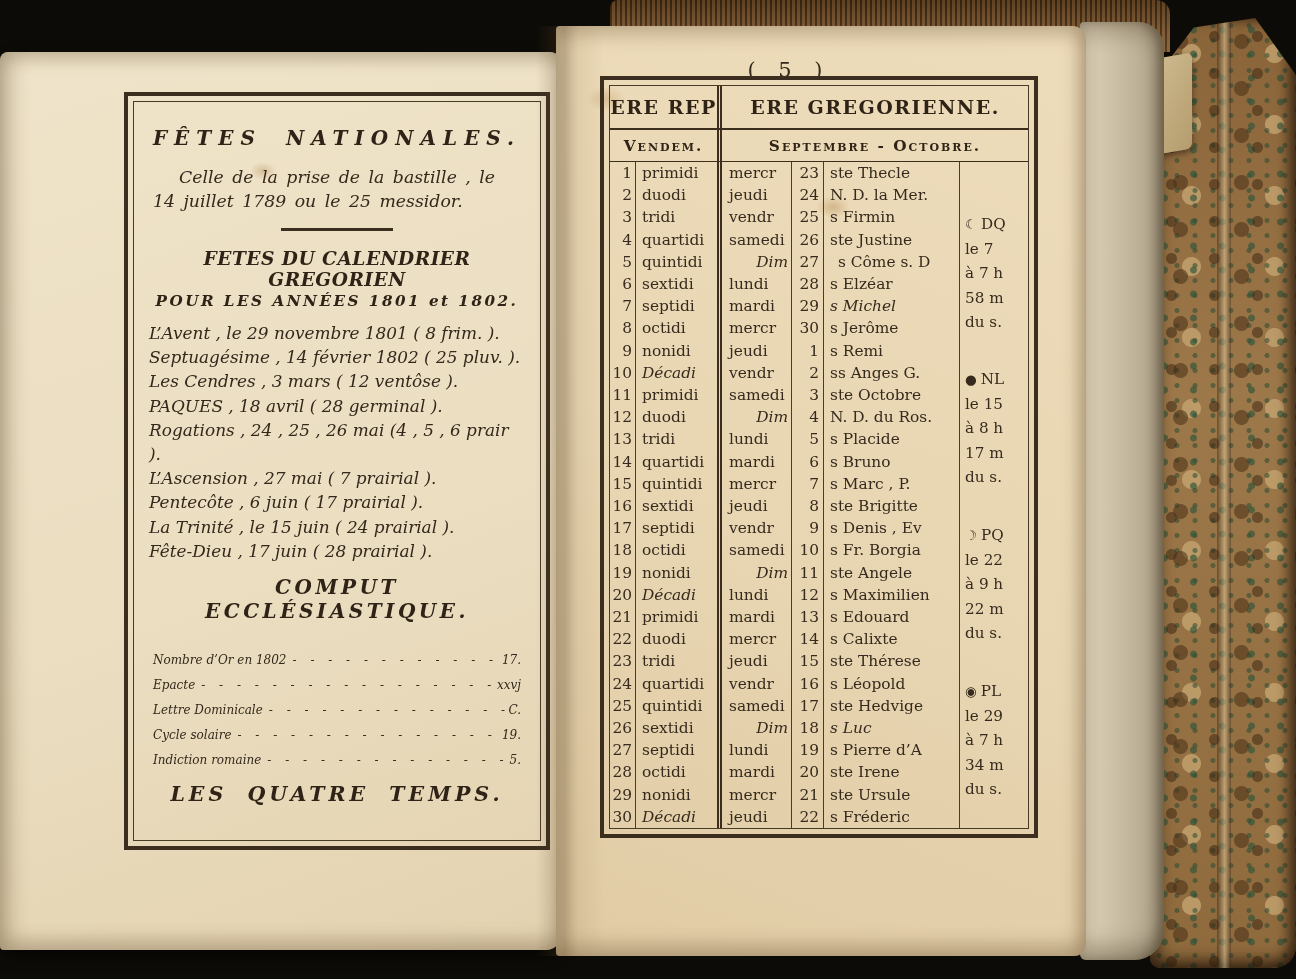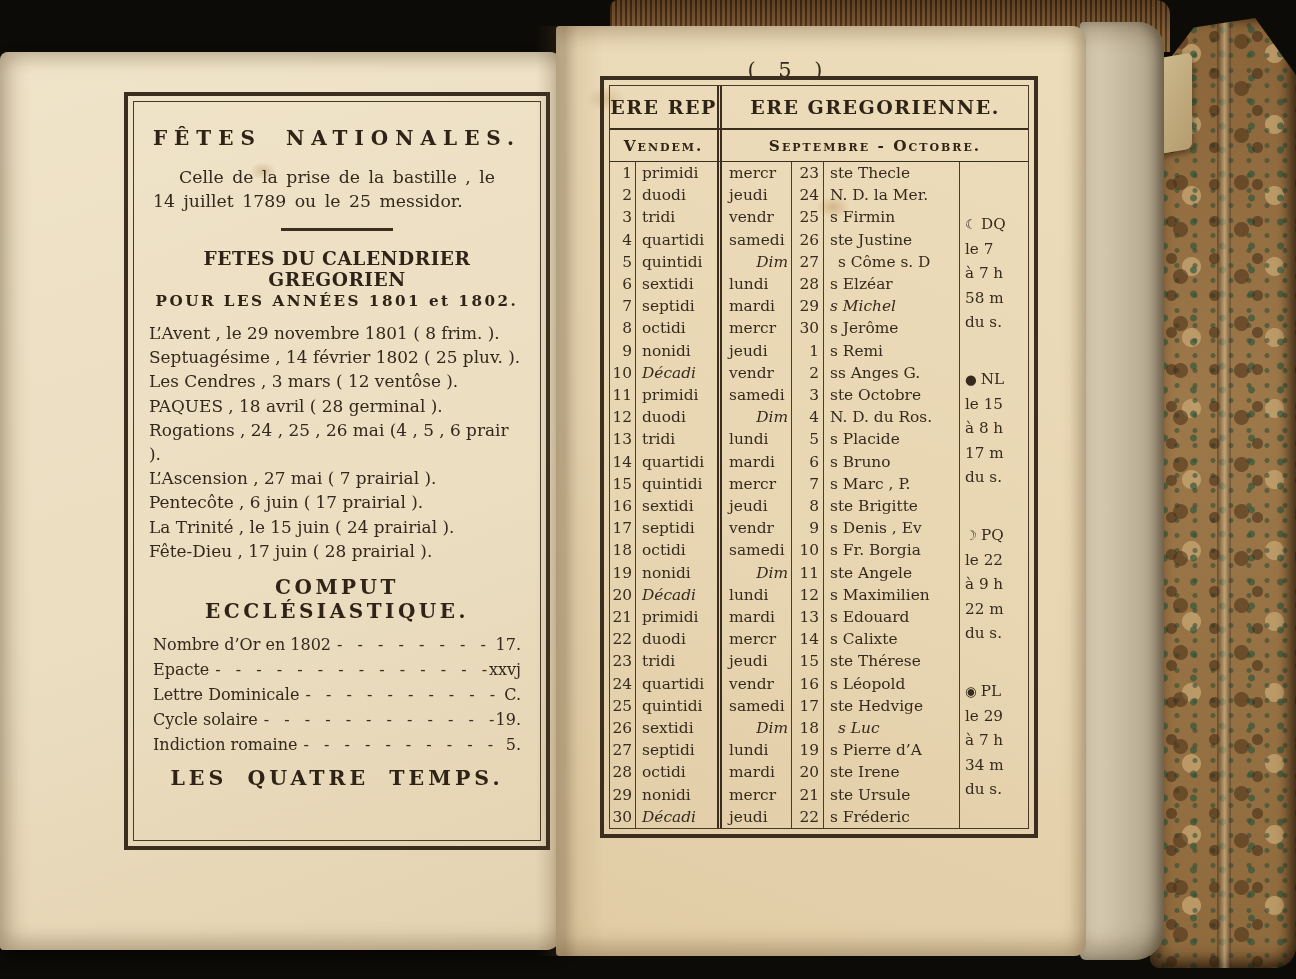--- a/index.html
+++ b/index.html
@@ -36,21 +36,21 @@
   .corner-fold{position:absolute;left:1128px;top:58px;width:64px;height:96px;
       background:linear-gradient(120deg,#d6c49a,#b49c6d);transform:skewY(-10deg);
       border-radius:6px;box-shadow:0 3px 6px rgba(20,12,5,.5);}
 
   
   .page{position:absolute;box-sizing:border-box;}
   .paper-texture{background-image:repeating-linear-gradient(180deg,rgba(125,100,60,.055) 0 1px,rgba(0,0,0,0) 1px 4px);}
   .left-page{left:0;top:52px;width:562px;height:898px;
       background:linear-gradient(160deg,#efe3c9 0%,#ebdec1 55%,#e3d2b0 100%);
       border-radius:8px 12px 16px 4px;
-      box-shadow:inset 0 10px 14px rgba(90,70,40,.18), inset 14px 0 18px rgba(90,70,40,.2), inset 0 -12px 16px rgba(90,70,40,.22), 4px 6px 14px rgba(0,0,0,.6);}
+      box-shadow:inset 0 10px 14px rgba(90,70,40,.18), inset 14px 0 18px rgba(90,70,40,.2), inset 0 -12px 16px rgba(90,70,40,.22), 4px 6px 14px rgba(0,0,0,.6);font-style:italic;}
   .right-page{left:556px;top:26px;width:530px;height:930px;
       background:linear-gradient(200deg,#eddcba 0%,#e9d7b4 50%,#e0cba4 100%);
       border-radius:4px 14px 12px 4px;
       box-shadow:inset 0 12px 16px rgba(95,72,40,.2), inset -10px 0 16px rgba(95,72,40,.22), inset 0 -14px 16px rgba(95,72,40,.24);}
   .gutter-shadow{position:absolute;left:536px;top:26px;width:68px;height:930px;pointer-events:none;
       background:linear-gradient(90deg,rgba(0,0,0,0) 0%,rgba(95,72,42,.30) 42%,rgba(140,112,70,.12) 62%,rgba(0,0,0,0) 100%);}
   .stain{position:absolute;border-radius:50%;pointer-events:none;}
 
   
   .frame{position:absolute;border:4.5px solid #3b2e1e;padding:5px;box-sizing:border-box;}
@@ -60,21 +60,21 @@
   
   .lp{padding:0 13px;text-align:center;}
   .lp-title{margin-top:24px;font-size:20px;letter-spacing:7px;word-spacing:10px;font-weight:bold;color:#2e2316;}
   .lp-paras{margin-top:15px;text-align:left;font-size:17.3px;line-height:24px;padding:0 6px;word-spacing:3px;}
   .lp-paras p{margin:0;text-indent:26px;}
   .lp-divider{margin:15px auto 0;width:112px;border-top:3px solid #3b2e1e;}
   .lp-h2a{margin-top:17px;font-size:18.6px;font-weight:bold;letter-spacing:.5px;color:#2e2316;}
   .lp-h2b{margin-top:2px;font-size:15.2px;font-weight:bold;letter-spacing:2.5px;color:#2e2316;}
   .feast-list{margin-top:11px;text-align:left;font-size:16.9px;line-height:24.2px;padding:0 2px;}
   .comput-title{margin-top:12px;font-size:20px;font-weight:bold;letter-spacing:3.5px;word-spacing:8px;color:#2e2316;}
-  .comput-rows{margin-top:9px;padding:0 6px;font-size:16px;line-height:25px;}
+  .comput-rows{margin-top:25px;padding:0 6px;font-size:12px;line-height:25px;}
   .comput-row{display:flex;align-items:baseline;}
   .comput-leader{flex:1;overflow:hidden;white-space:nowrap;letter-spacing:5px;padding:0 6px;color:#3b2e1e;}
   .quatre-title{margin-top:9px;font-size:20.5px;font-weight:bold;letter-spacing:4px;word-spacing:9px;color:#2e2316;}
 
   
   .page-number{position:absolute;left:168px;top:32px;width:130px;text-align:center;
       font-size:21px;letter-spacing:8px;color:#33281c;}
   .cal-frame{left:44px;top:50px;width:438px;height:762px;}
   .cal-inner{display:flex;flex-direction:column;}
   .cal-h1{display:grid;grid-template-columns:112px 1fr;height:42px;border-bottom:2.2px solid #3b2e1e;}
@@ -303,21 +303,21 @@
             <div class="c-saint" style="grid-row: 24;">s Léopold</div>
             <div class="c-num" style="grid-row: 25;">25</div>
             <div class="c-rep" style="grid-row: 25;">quintidi</div>
             <div class="c-day" style="grid-row: 25;">samedi</div>
             <div class="c-gnum" style="grid-row: 25;">17</div>
             <div class="c-saint" style="grid-row: 25;">ste Hedvige</div>
             <div class="c-num" style="grid-row: 26;">26</div>
             <div class="c-rep" style="grid-row: 26;">sextidi</div>
             <div class="c-day dim" style="grid-row: 26;">Dim</div>
             <div class="c-gnum" style="grid-row: 26;">18</div>
-            <div class="c-saint it" style="grid-row: 26; margin-left: 8px;">s Luc</div>
+            <div class="c-saint it" style="grid-row: 26;">s Luc</div>
             <div class="c-num" style="grid-row: 27;">27</div>
             <div class="c-rep" style="grid-row: 27;">septidi</div>
             <div class="c-day" style="grid-row: 27;">lundi</div>
             <div class="c-gnum" style="grid-row: 27;">19</div>
             <div class="c-saint" style="grid-row: 27;">s Pierre d’A</div>
             <div class="c-num" style="grid-row: 28;">28</div>
             <div class="c-rep" style="grid-row: 28;">octidi</div>
             <div class="c-day" style="grid-row: 28;">mardi</div>
             <div class="c-gnum" style="grid-row: 28;">20</div>
             <div class="c-saint" style="grid-row: 28;">ste Irene</div>

